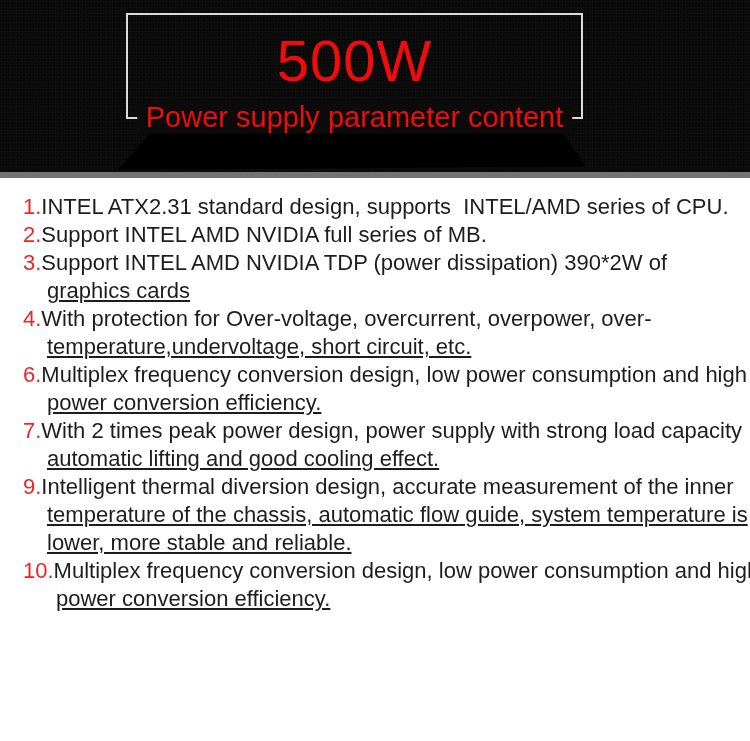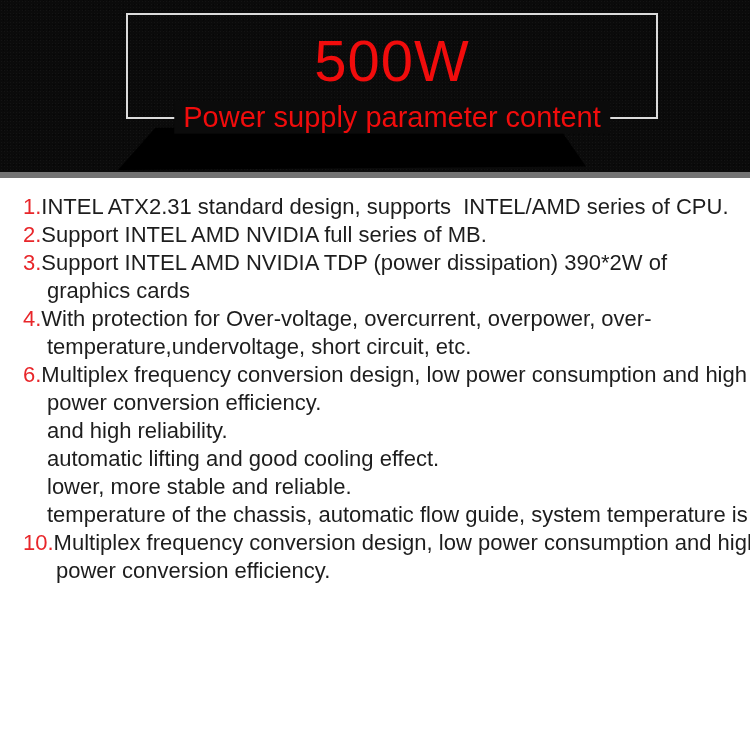--- a/index.html
+++ b/index.html
@@ -25,21 +25,21 @@
     position: absolute;
     left: 118px; top: 126px;
     width: 468px; height: 44px;
     background: #000000;
     clip-path: polygon(8% 4%, 94% 0%, 100% 92%, 0% 100%);
   }
 
   .title-box {
     position: absolute;
     left: 126px; top: 13px;
-    width: 532px; height: 106px;
+    width: 457px; height: 106px;
     border: 2px solid var(--border_gray, #dcdcdc);
   }
 
   .wattage {
     margin-top: 17px;
     text-align: center;
     font-size: 58px;
     line-height: 1;
     letter-spacing: 1px;
     color: var(--accent_red, #f10c0c);
@@ -64,21 +64,21 @@
     width: 750px;
     border-top: 6px solid #737373;
     padding: 15px 0 0 23px;
     background: #ffffff;
     font-size: 22px;
     line-height: 28px;
     color: var(--text_black, #1d1d1d);
   }
 
   .line { white-space: pre; }
-  .line.cont { padding-left: 24px; }
+  .line.cont { padding-left: 24px; text-decoration: underline; }
   .line.cont.wide { padding-left: 33px; }
   .num { color: var(--number_red, #e8262a); }
 </style>
 </head>
 <body>
 
 <div class="page">
 
   <div class="hero">
     <div class="shadow-shape"></div>
@@ -107,30 +107,31 @@
   <div class="line cont">temperature,undervoltage, short circuit, etc.</div>
       </div>
 
 
   <div class="item">
     <div class="line first"><span class="num">6.</span><span class="txt">Multiplex frequency conversion design, low power consumption and high</span></div>
   <div class="line cont">power conversion efficiency.</div>
       </div>
 
   <div class="item">
-  <div class="line cont">and high reliability.</div>
+    <div class="line first"><span class="num">7.</span><span class="txt">With 2 times peak power design, power supply with strong load capacity</span></div>
       </div>
 
   <div class="item">
   <div class="line cont">automatic lifting and good cooling effect.</div>
       </div>
 
   <div class="item">
-  <div class="line cont">lower, more stable and reliable.</div>
-        <div class="line cont">temperature of the chassis, automatic flow guide, system temperature is</div>
+    <div class="line first"><span class="num">9.</span><span class="txt">Intelligent thermal diversion design, accurate measurement of the inner</span></div>
+  <div class="line cont">temperature of the chassis, automatic flow guide, system temperature is</div>
+        <div class="line cont">lower, more stable and reliable.</div>
       </div>
 
   <div class="item">
     <div class="line first"><span class="num">10.</span><span class="txt">Multiplex frequency conversion design, low power consumption and high</span></div>
   <div class="line cont wide">power conversion efficiency.</div>
       </div>
 </div>
 
 </div>
 

